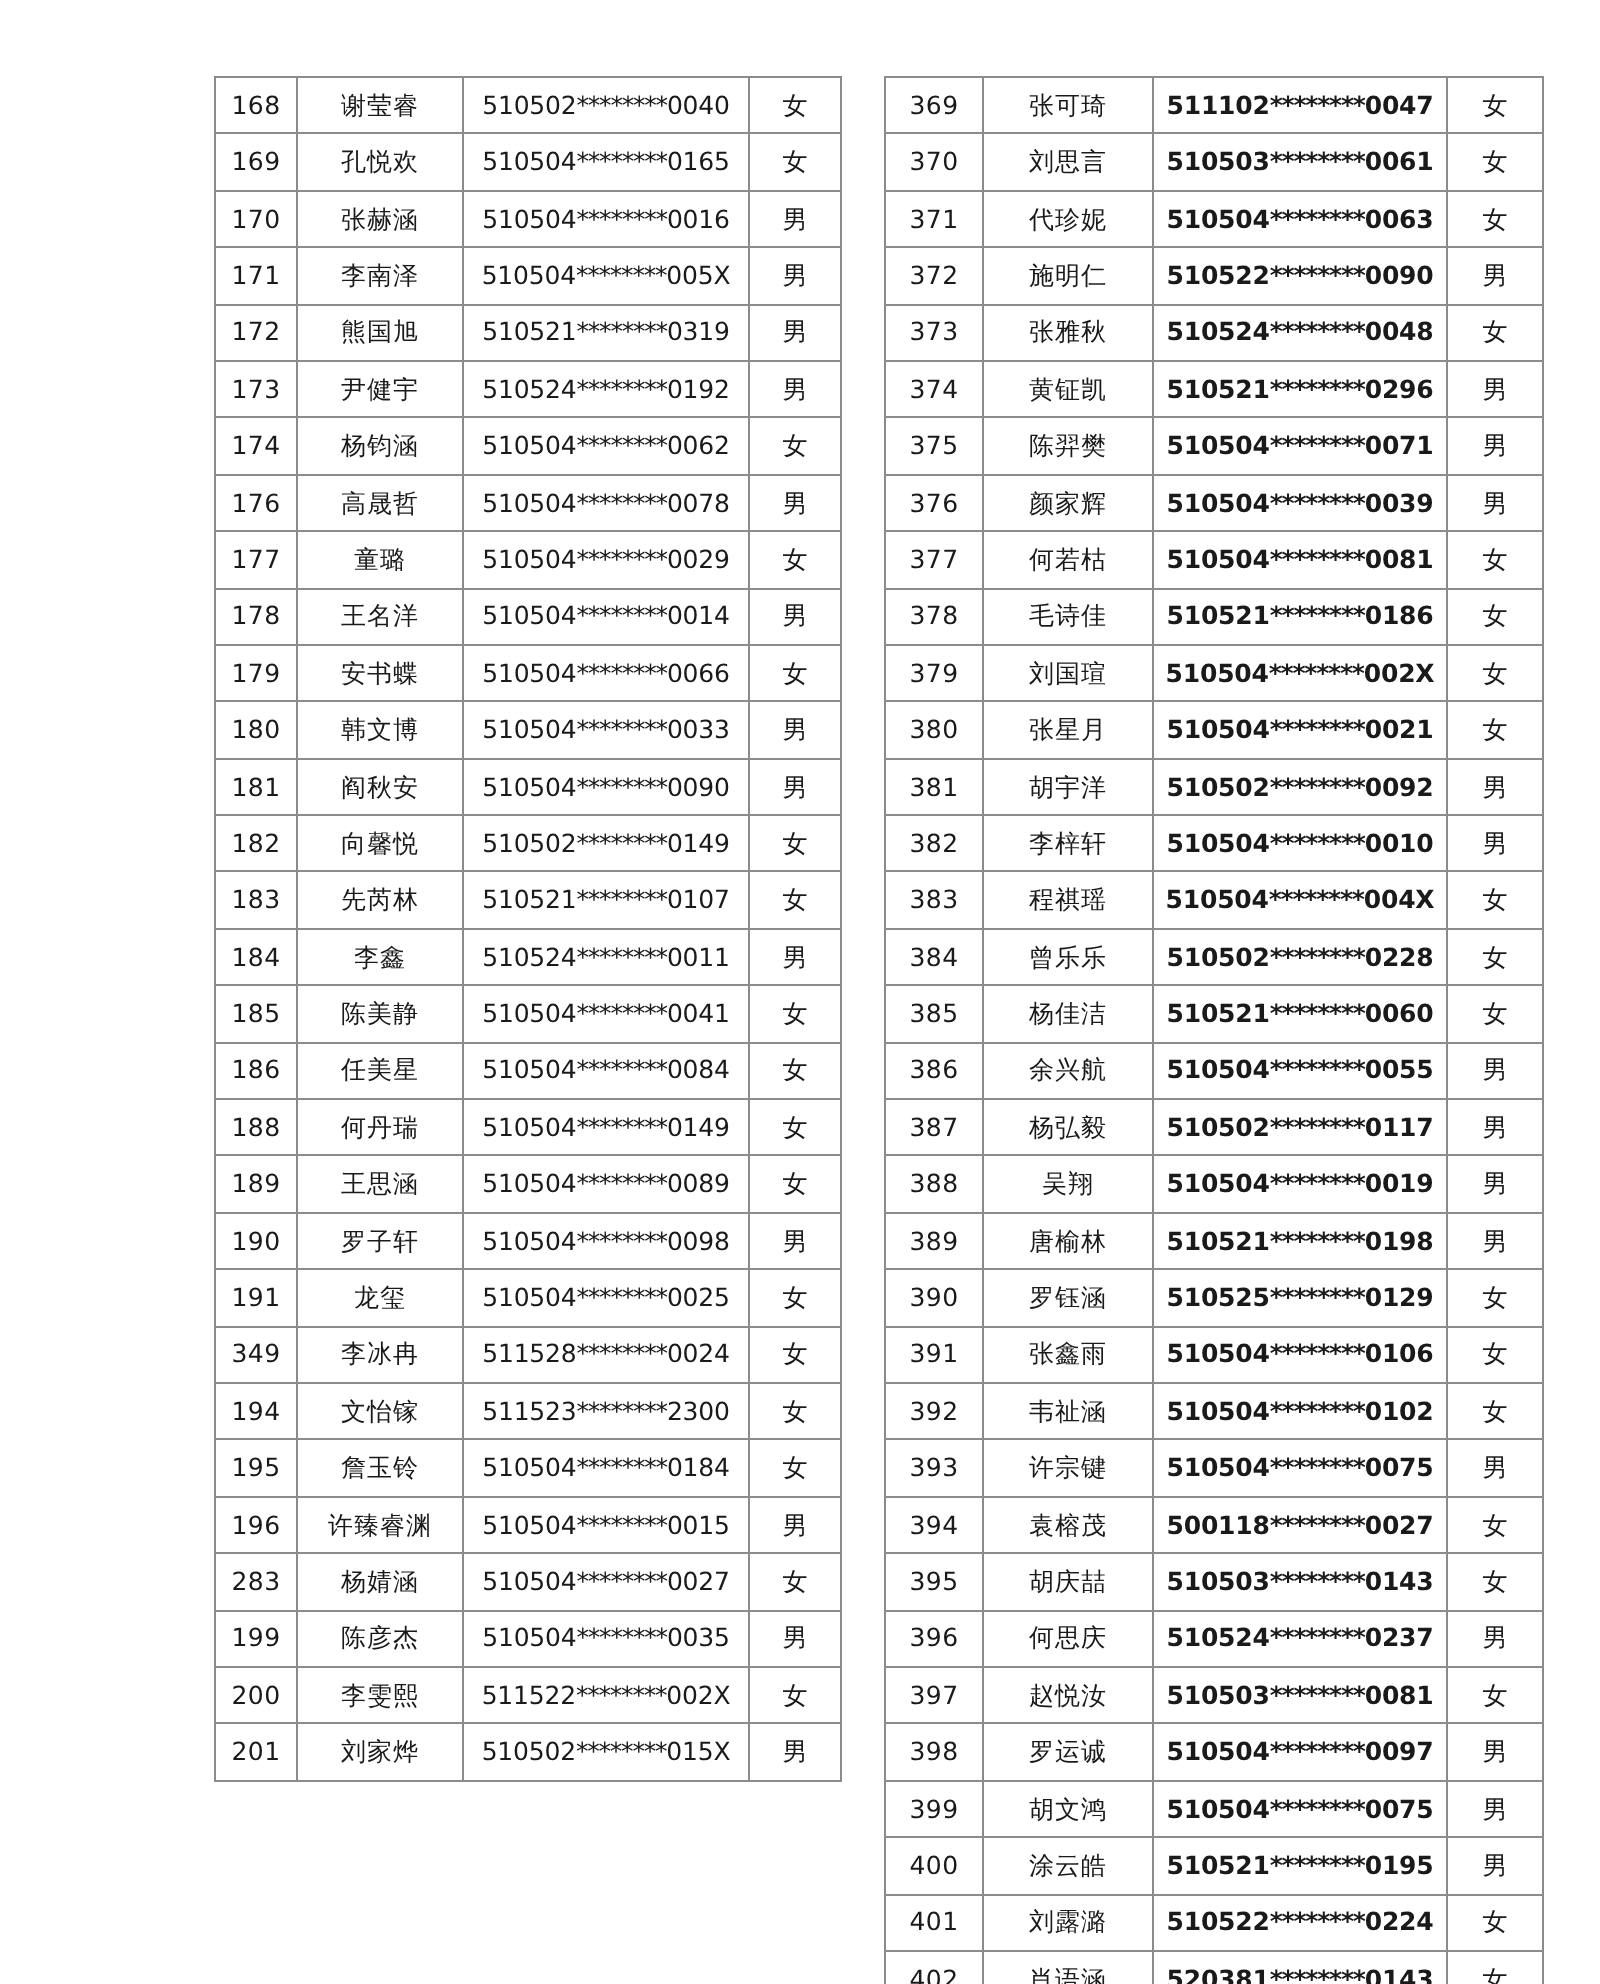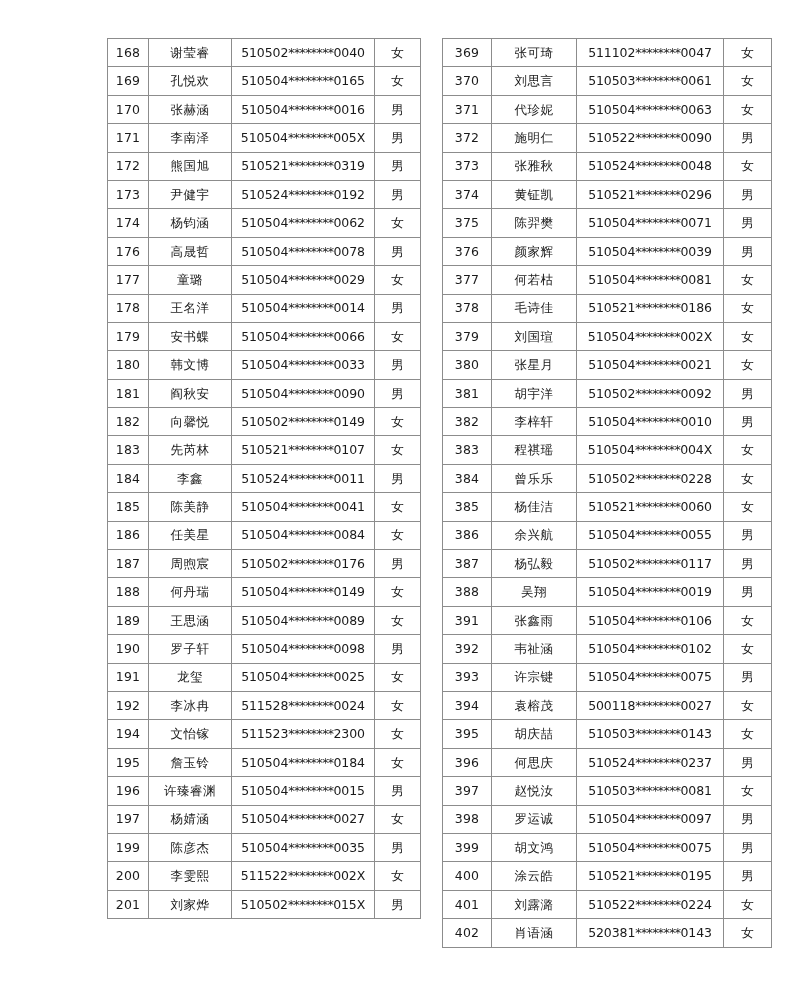--- a/index.html
+++ b/index.html
@@ -67,21 +67,21 @@
     font-size: 12.5px;
     letter-spacing: -0.1px;
   }
   td.c-sex {
     text-align: center;
     width: 41px;
     font-size: 13px;
   }
   table.roster.right td.c-seq  { width: 44px; }
   table.roster.right td.c-name { width: 80px; }
-  table.roster.right td.c-id   { width: 142px; }
+  table.roster.right td.c-id   { width: 142px; font-weight: bold; }
   table.roster.right td.c-sex  { width: 43px; }
   .asterisks { letter-spacing: -0.6px; }
 </style>
 </head>
 <body>
 
 <div class="page">
   <div class="tables-wrap">
 
     <table class="roster left">
@@ -188,26 +188,20 @@
             <td class="c-id"><span>510504</span><span class="asterisks">********</span><span>0041</span></td>
             <td class="c-sex">女</td>
           </tr>
           <tr>
             <td class="c-seq">186</td>
             <td class="c-name">任美星</td>
             <td class="c-id"><span>510504</span><span class="asterisks">********</span><span>0084</span></td>
             <td class="c-sex">女</td>
           </tr>
           <tr>
-            <td class="c-seq">187</td>
-            <td class="c-name">周煦宸</td>
-            <td class="c-id"><span>510502</span><span class="asterisks">********</span><span>0176</span></td>
-            <td class="c-sex">男</td>
-          </tr>
-          <tr>
             <td class="c-seq">188</td>
             <td class="c-name">何丹瑞</td>
             <td class="c-id"><span>510504</span><span class="asterisks">********</span><span>0149</span></td>
             <td class="c-sex">女</td>
           </tr>
           <tr>
             <td class="c-seq">189</td>
             <td class="c-name">王思涵</td>
             <td class="c-id"><span>510504</span><span class="asterisks">********</span><span>0089</span></td>
             <td class="c-sex">女</td>
@@ -218,21 +212,21 @@
             <td class="c-id"><span>510504</span><span class="asterisks">********</span><span>0098</span></td>
             <td class="c-sex">男</td>
           </tr>
           <tr>
             <td class="c-seq">191</td>
             <td class="c-name">龙玺</td>
             <td class="c-id"><span>510504</span><span class="asterisks">********</span><span>0025</span></td>
             <td class="c-sex">女</td>
           </tr>
           <tr>
-            <td class="c-seq">192</td>
+            <td class="c-seq">349</td>
             <td class="c-name">李冰冉</td>
             <td class="c-id"><span>511528</span><span class="asterisks">********</span><span>0024</span></td>
             <td class="c-sex">女</td>
           </tr>
           <tr>
             <td class="c-seq">194</td>
             <td class="c-name">文怡镓</td>
             <td class="c-id"><span>511523</span><span class="asterisks">********</span><span>2300</span></td>
             <td class="c-sex">女</td>
           </tr>
@@ -242,21 +236,21 @@
             <td class="c-id"><span>510504</span><span class="asterisks">********</span><span>0184</span></td>
             <td class="c-sex">女</td>
           </tr>
           <tr>
             <td class="c-seq">196</td>
             <td class="c-name">许臻睿渊</td>
             <td class="c-id"><span>510504</span><span class="asterisks">********</span><span>0015</span></td>
             <td class="c-sex">男</td>
           </tr>
           <tr>
-            <td class="c-seq">197</td>
+            <td class="c-seq">283</td>
             <td class="c-name">杨婧涵</td>
             <td class="c-id"><span>510504</span><span class="asterisks">********</span><span>0027</span></td>
             <td class="c-sex">女</td>
           </tr>
           <tr>
             <td class="c-seq">199</td>
             <td class="c-name">陈彦杰</td>
             <td class="c-id"><span>510504</span><span class="asterisks">********</span><span>0035</span></td>
             <td class="c-sex">男</td>
           </tr>
@@ -393,20 +387,32 @@
             <td class="c-id"><span>510502</span><span class="asterisks">********</span><span>0117</span></td>
             <td class="c-sex">男</td>
           </tr>
           <tr>
             <td class="c-seq">388</td>
             <td class="c-name">吴翔</td>
             <td class="c-id"><span>510504</span><span class="asterisks">********</span><span>0019</span></td>
             <td class="c-sex">男</td>
           </tr>
           <tr>
+            <td class="c-seq">389</td>
+            <td class="c-name">唐榆林</td>
+            <td class="c-id"><span>510521</span><span class="asterisks">********</span><span>0198</span></td>
+            <td class="c-sex">男</td>
+          </tr>
+          <tr>
+            <td class="c-seq">390</td>
+            <td class="c-name">罗钰涵</td>
+            <td class="c-id"><span>510525</span><span class="asterisks">********</span><span>0129</span></td>
+            <td class="c-sex">女</td>
+          </tr>
+          <tr>
             <td class="c-seq">391</td>
             <td class="c-name">张鑫雨</td>
             <td class="c-id"><span>510504</span><span class="asterisks">********</span><span>0106</span></td>
             <td class="c-sex">女</td>
           </tr>
           <tr>
             <td class="c-seq">392</td>
             <td class="c-name">韦祉涵</td>
             <td class="c-id"><span>510504</span><span class="asterisks">********</span><span>0102</span></td>
             <td class="c-sex">女</td>

